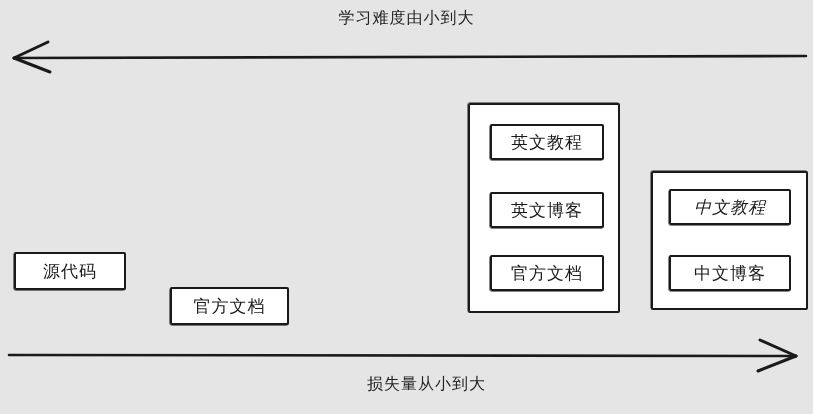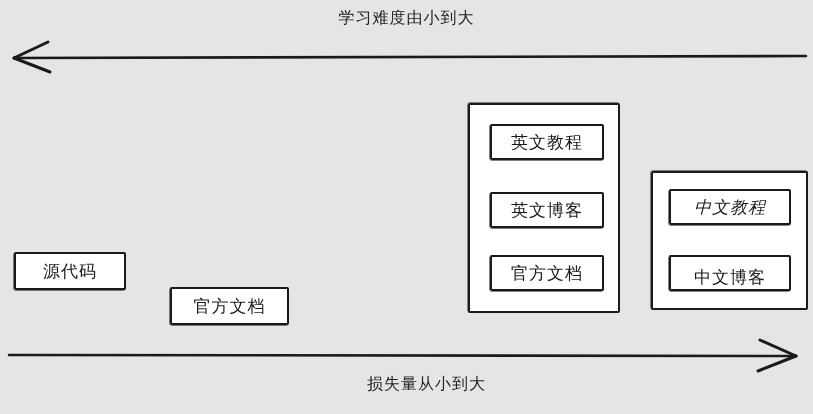--- a/index.html
+++ b/index.html
@@ -104,20 +104,20 @@
     </div>
     <div class="node" style="left:20px;top:150px;width:114px;height:36px;">
       <span class="node-text">官方文档</span>
     </div>
   </div>
 
   <div class="group" style="left:651px;top:171px;width:157px;height:139px;">
     <div class="node" style="left:16px;top:16px;width:122px;height:36px;font-style:italic;">
       <span class="node-text">中文教程</span>
     </div>
-    <div class="node" style="left:16px;top:82px;width:122px;height:36px;align-items:flex-end;">
+    <div class="node" style="left:16px;top:82px;width:122px;height:36px;">
       <span class="node-text">中文博客</span>
     </div>
   </div>
 
   <div class="axis-label" id="bottom-label">损失量从小到大</div>
 
 </div>
 
 </body></html>

